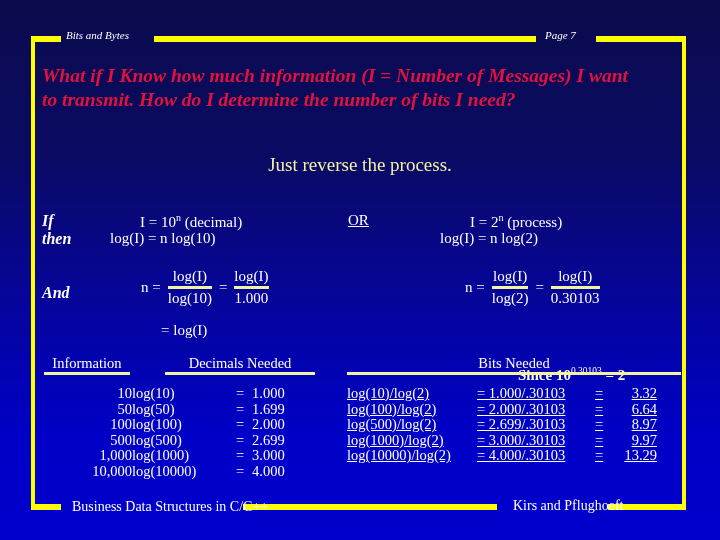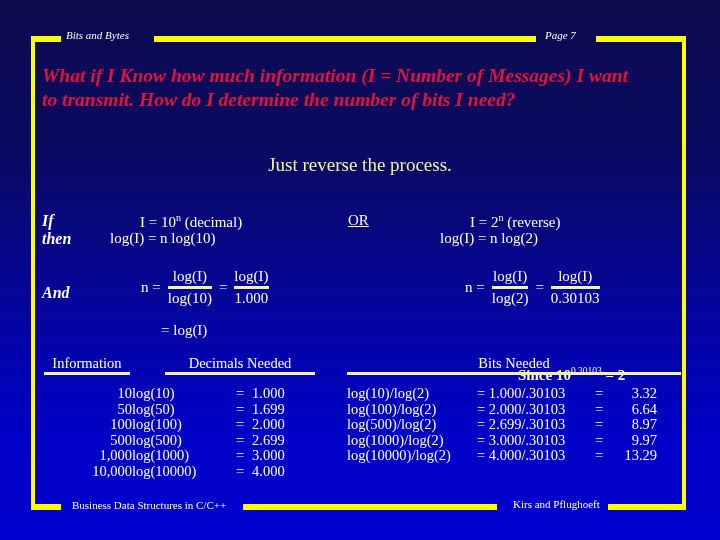--- a/index.html
+++ b/index.html
@@ -55,21 +55,21 @@
     font-size: 11px;
     font-family: "Liberation Serif", "DejaVu Serif", serif;
     white-space: nowrap;
   }
   #hdr-left  { left: 66px;  top: 29px; }
   #hdr-right { left: 545px; top: 29px; }
 
   .ftr-text {
     position: absolute;
     color: #ffffff;
-    font-size: 11px;
+    font-size: 14px;
     font-family: "Liberation Serif", "DejaVu Serif", serif;
     white-space: nowrap;
   }
   #ftr-left  { left: 72px;  top: 499px; }
   #ftr-right { left: 513px; top: 498px; }
 
   
   #title {
     position: absolute;
     left: 42px; top: 64px;
@@ -194,21 +194,21 @@
     color: #ffffff;
     font-size: 14.5px;
     border-collapse: collapse;
   }
   .tbl td {
     padding: 0 0 0 0;
     line-height: 15.6px;
     white-space: nowrap;
   }
   #tbl-left  { left: 44px;  top: 386px; }
-  #tbl-right { left: 347px; top: 386px; }
+  #tbl-right { left: 347px; top: 386px; text-decoration: underline; }
 
   .c-info { width: 88px; text-align: right; padding-right: 4px; }
   .c-expr { width: 104px; text-align: left;  padding-left: 20px; }
   .c-eqs  { width: 16px;  text-align: left; }
   .c-val  { width: 52px;  text-align: left; }
 
   .r-expr { width: 130px; text-align: left; }
   .r-mid  { width: 118px; text-align: left; padding-left: 10px; }
   .r-eqs  { width: 14px;  text-align: left; }
   .r-val  { width: 48px;  text-align: right; }
@@ -236,21 +236,21 @@
 
   <div class="kw" id="kw-if">If</div>
   <div class="kw" id="kw-then">then</div>
   <div class="kw" id="kw-and">And</div>
 
   <div class="eq" id="eq-l1"><span>I   =  10</span><sup>n</sup><span> (decimal)</span></div>
   <div class="eq" id="eq-l2">log(I)  =   n log(10)</div>
 
   <div id="or-label">OR</div>
 
-  <div class="eq" id="eq-r1"><span>I   =  2</span><sup>n</sup><span>  (reverse)</span></div>
+  <div class="eq" id="eq-r1"><span>I   =  2</span><sup>n</sup><span>  (process)</span></div>
   <div class="eq" id="eq-r2">log(I)  =  n log(2)</div>
 
   <div class="frac-wrap" id="frac-left">
     <span class="opv">n  =</span><span class="frac"><span class="num">log(I)</span><span class="bar"></span><span class="den">log(10)</span></span><span class="opv">=</span><span class="frac"><span class="num">log(I)</span><span class="bar"></span><span class="den">1.000</span></span>
   </div>
 
   <div class="frac-wrap" id="frac-right">
     <span class="opv">n   =</span><span class="frac"><span class="num">log(I)</span><span class="bar"></span><span class="den">log(2)</span></span><span class="opv">=</span><span class="frac"><span class="num">log(I)</span><span class="bar"></span><span class="den">0.30103</span></span>
   </div>
 

